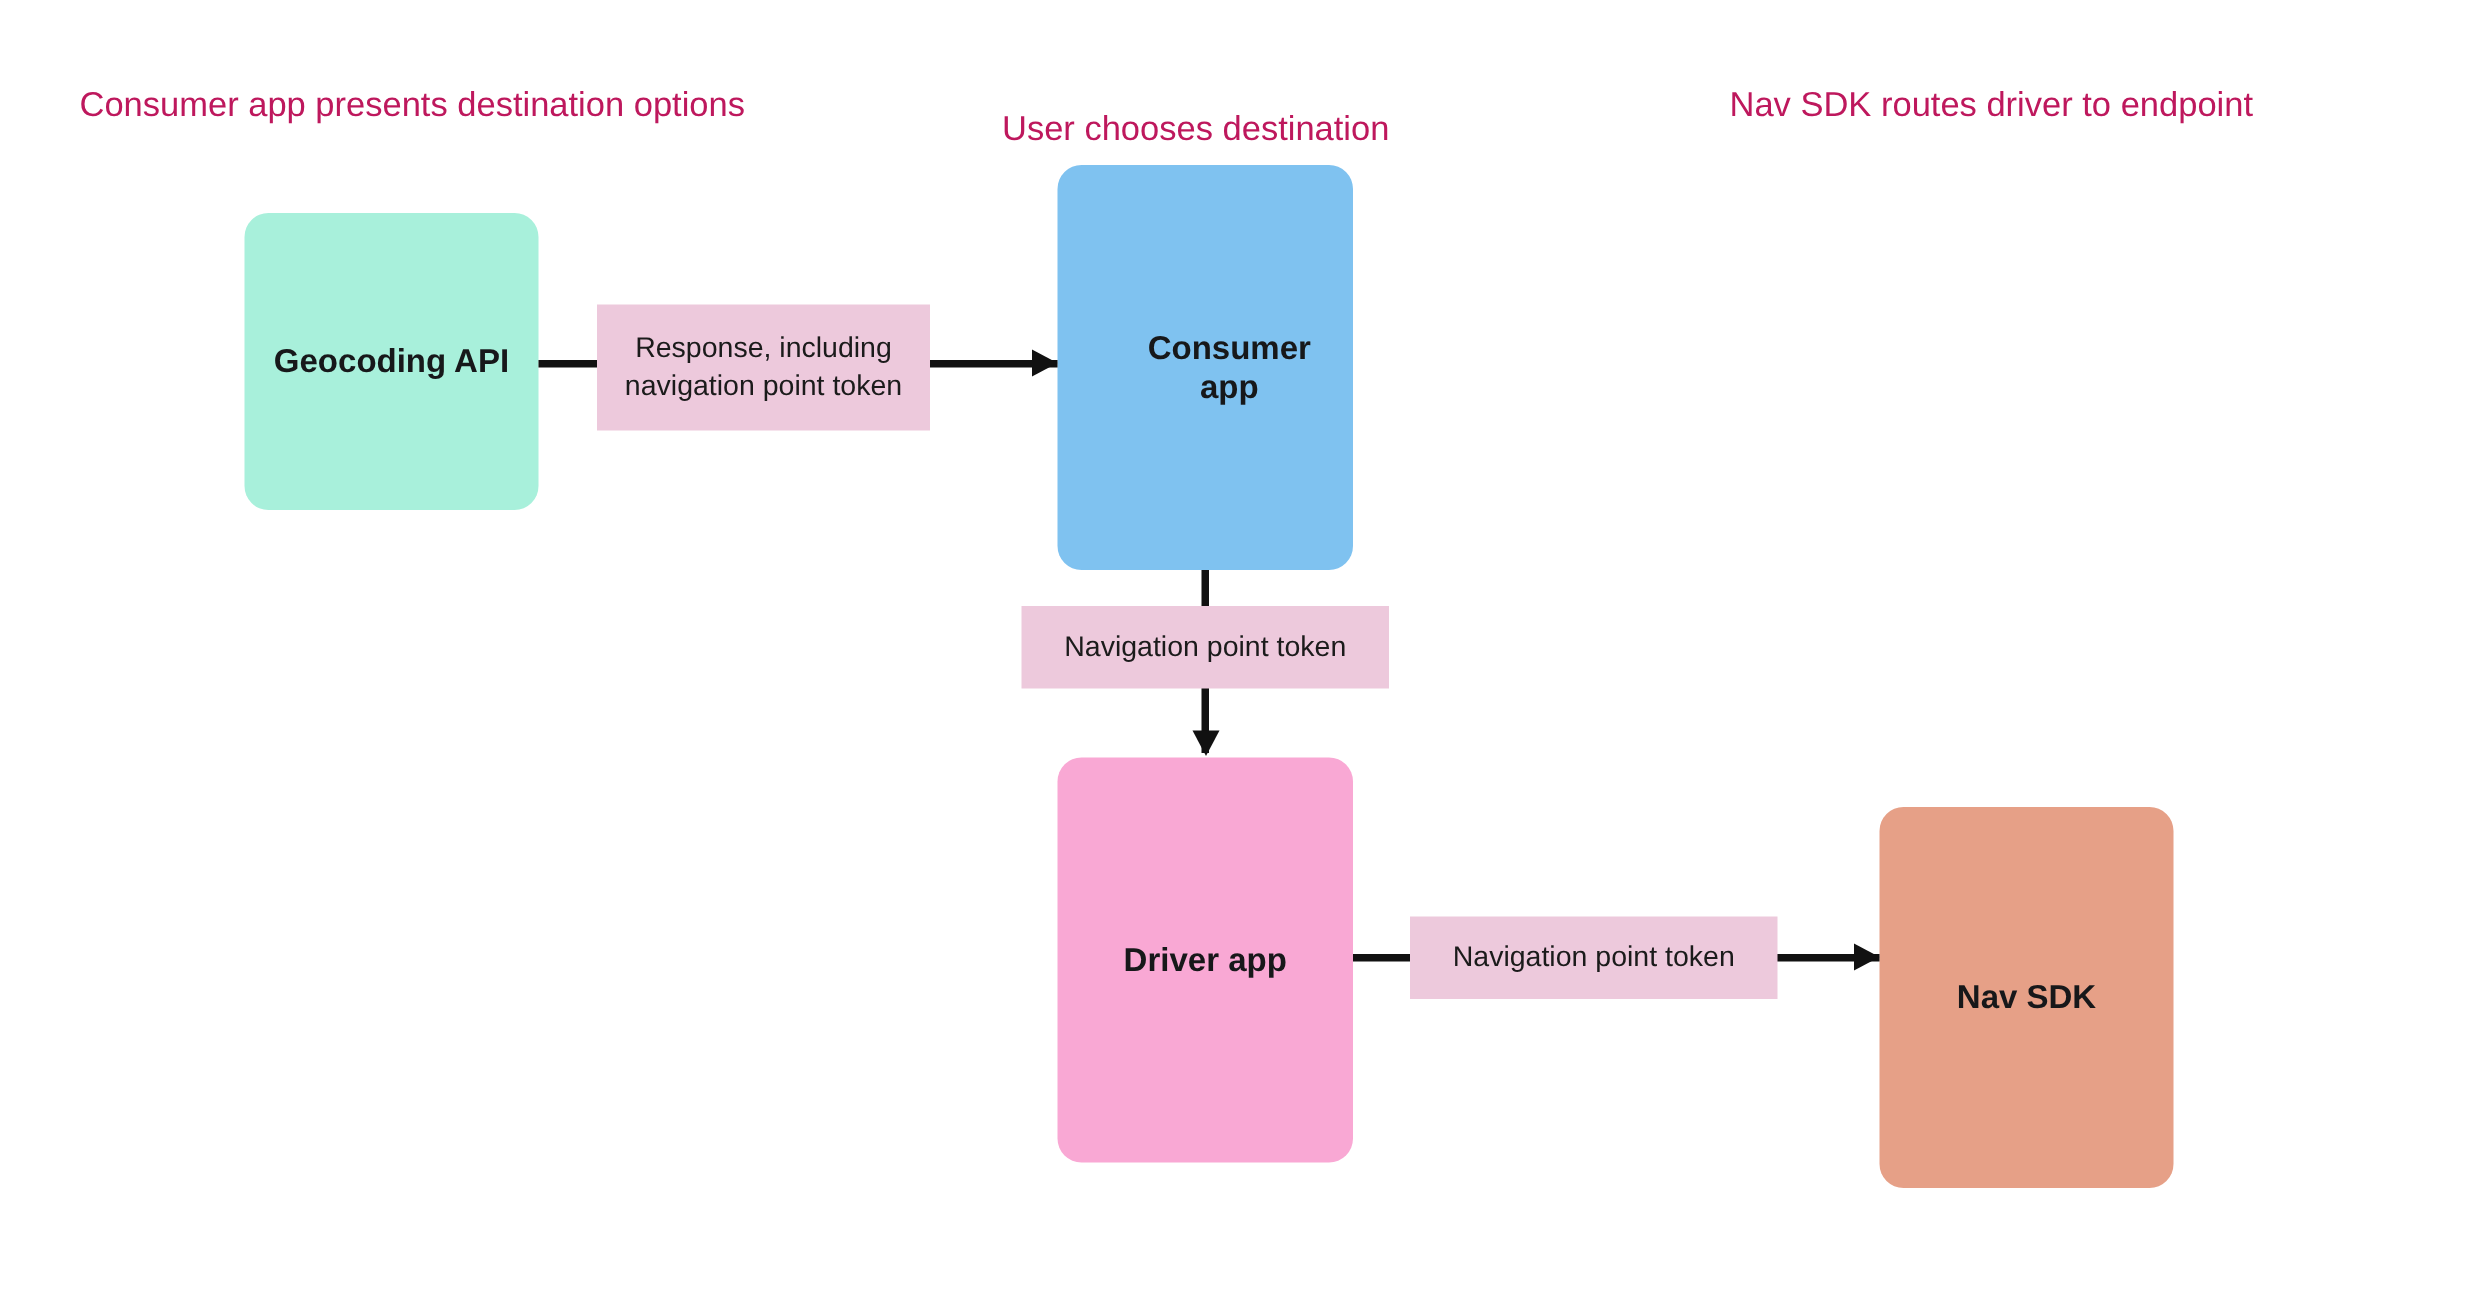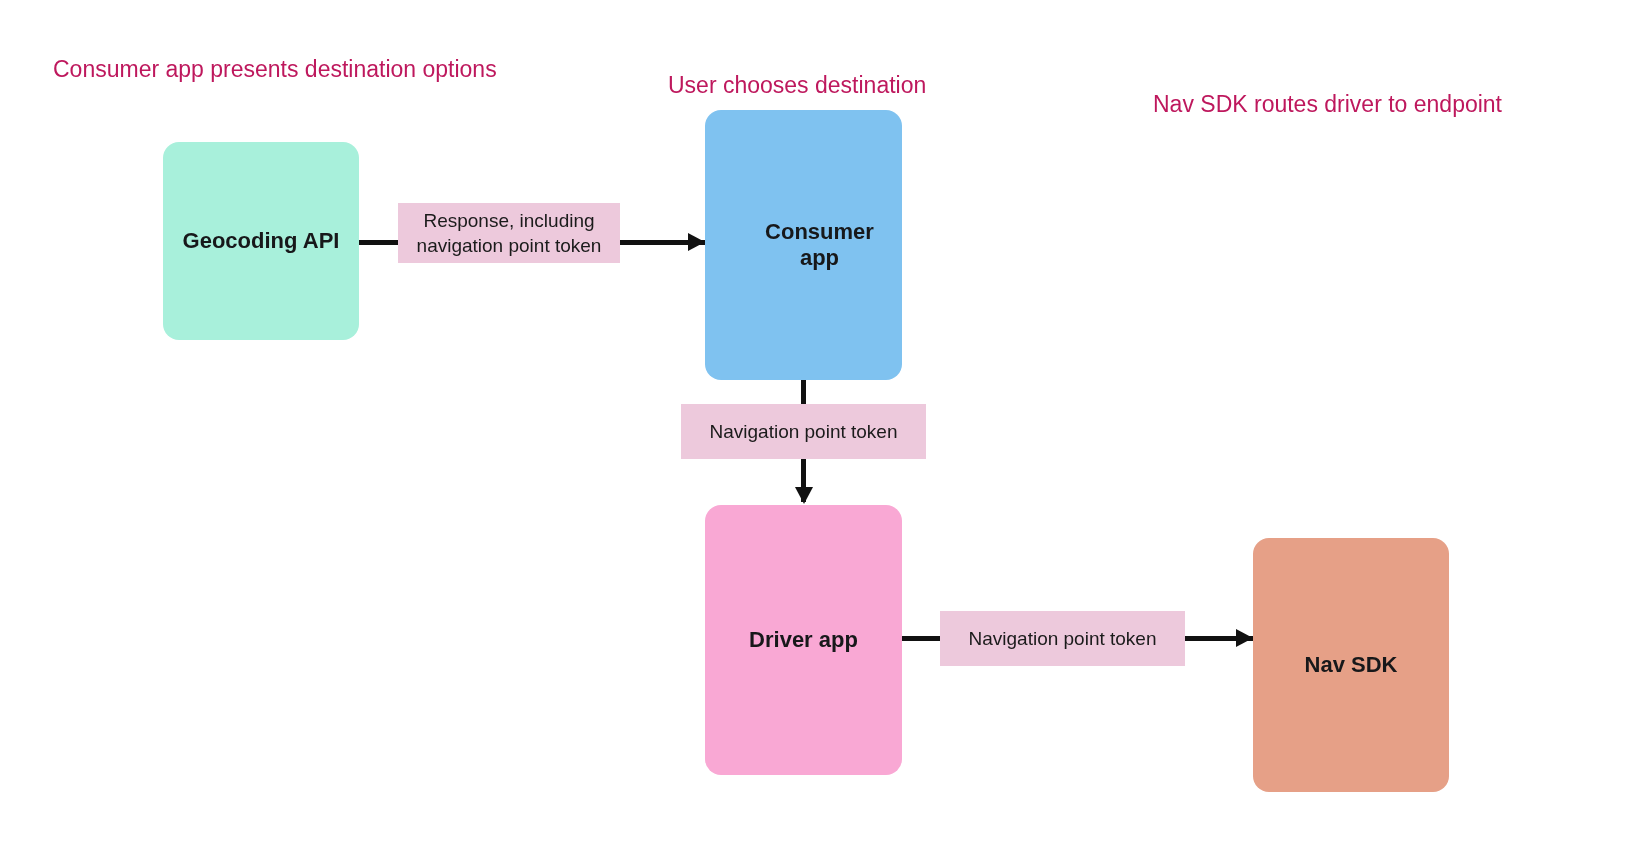--- a/index.html
+++ b/index.html
@@ -78,41 +78,41 @@
     border-top: 17px solid #111111;
   }
 </style>
 </head>
 <body>
 
 <div id="canvas">
 
   <div class="col-header" style="left:53px; top:56px;">Consumer app presents destination options</div>
   <div class="col-header" style="left:668px; top:72px;">User chooses destination</div>
-  <div class="col-header" style="left:1153px; top:56px;margin-top:35px;">Nav SDK routes driver to endpoint</div>
+  <div class="col-header" style="left:1153px; top:56px;">Nav SDK routes driver to endpoint</div>
 
   <div class="node" style="left:163px; top:142px; width:196px; height:198px; background:#a8f0db;">
     <span class="node-label">Geocoding API</span>
   </div>
 
   <div class="node" style="left:705px; top:110px; width:197px; height:270px; background:#7fc2f0;padding-left:32px;">
     <span class="node-label">Consumer app</span>
   </div>
 
   <div class="node" style="left:705px; top:505px; width:197px; height:270px; background:#f9a8d4;">
     <span class="node-label">Driver app</span>
   </div>
 
   <div class="node" style="left:1253px; top:538px; width:196px; height:254px; background:#e6a087;">
     <span class="node-label">Nav SDK</span>
   </div>
 
   <div class="connector" style="left:359px; top:240px; width:346px; height:5px;"></div>
   <div class="arrow-head arrow-right" style="left:688px; top:233px;"></div>
-  <div class="edge-label" style="left:398px; top:203px; width:222px; height:60px; background:#edc9dc;">
+  <div class="edge-label" style="left:398px; top:203px; width:222px; height:84px; background:#edc9dc;">
     <span>Response, including navigation point token</span>
   </div>
 
   <div class="connector" style="left:801px; top:380px; width:5px; height:122px;"></div>
   <div class="arrow-head arrow-down" style="left:795px; top:487px;"></div>
   <div class="edge-label" style="left:681px; top:404px; width:245px; height:55px; background:#edc9dc;">
     <span>Navigation point token</span>
   </div>
 
   <div class="connector" style="left:902px; top:636px; width:351px; height:5px;"></div>

